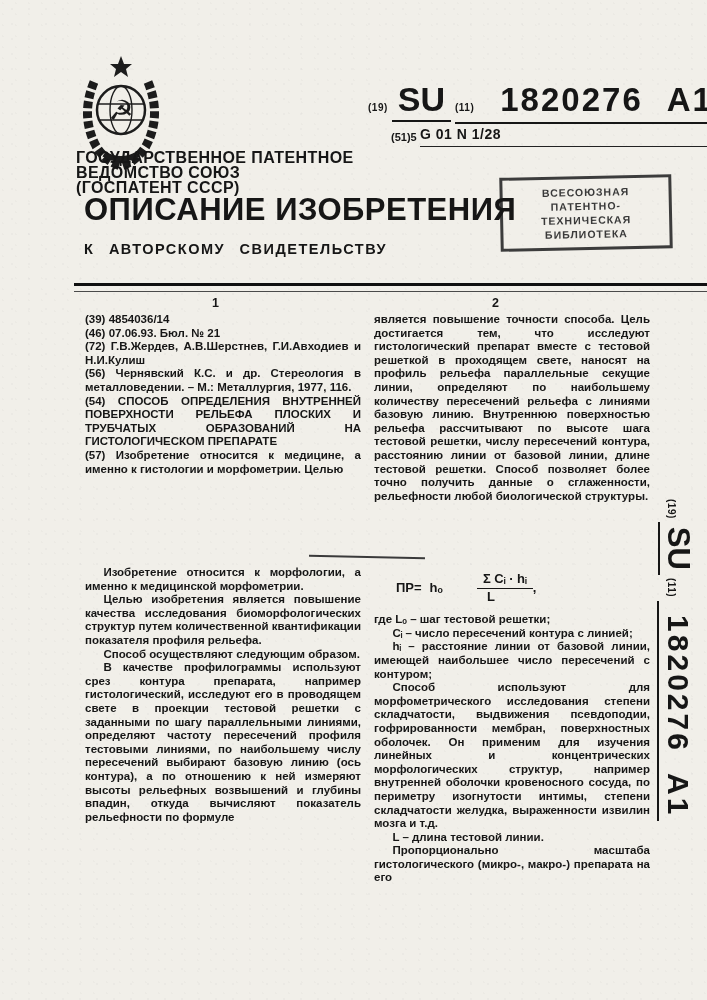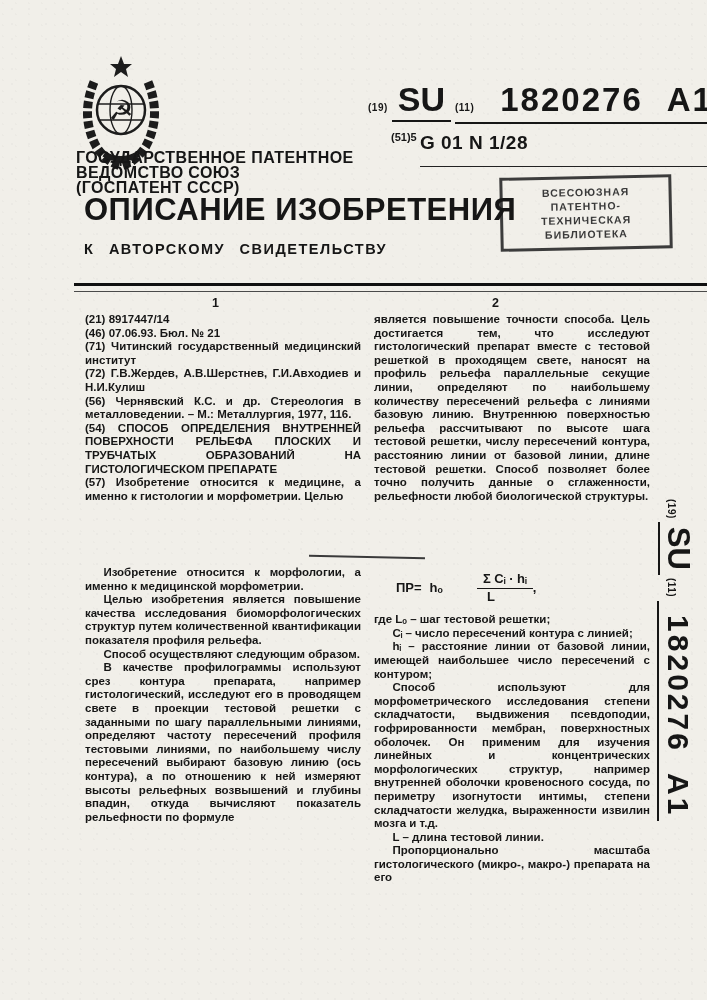--- a/index.html
+++ b/index.html
@@ -18,22 +18,22 @@
   .abs{position:absolute;}
   
   .emblem{left:76px;top:54px;width:90px;height:118px;}
   .country{left:215px;top:66px;font-size:11.5px;font-weight:700;line-height:14.5px;letter-spacing:.6px;}
   .docid{left:368px;top:80px;display:flex;align-items:baseline;white-space:nowrap;}
   .lbl-small{font-size:10px;font-weight:700;letter-spacing:.5px;}
   .su-big{font-size:34px;font-weight:700;border-bottom:2.5px solid #161616;padding:0 6px 1px 6px;margin:0 4px;}
   .numseg{border-bottom:2px solid #161616;display:flex;align-items:baseline;padding-bottom:3px;}
   .num-big{font-size:33px;font-weight:700;letter-spacing:2px;word-spacing:14px;margin-left:26px;padding-right:4px;}
   .ipc51{left:368px;top:131px;font-size:11px;font-weight:700;margin-left:23px;}
-  .ipcline{left:420px;top:132px;width:287px;border-bottom:1.5px solid #222;padding-bottom:12px;
-           font-size:19px;font-weight:700;letter-spacing:.5px;}
+  .ipcline{left:420px;top:126px;width:287px;border-bottom:1.5px solid #222;padding-bottom:4px;
+           font-size:14px;font-weight:700;letter-spacing:.5px;}
   .agency{left:76px;top:150px;font-size:16px;font-weight:700;line-height:15px;letter-spacing:.4px;}
   .stamp{left:500px;top:176px;width:158px;padding:6px 4px;border:3px solid #3c3c3c;
          transform:rotate(-1.2deg);text-align:center;color:#3a3a3a;}
   .stamp div{font-size:10.5px;font-weight:700;letter-spacing:1px;line-height:14px;}
   .main-title{left:84px;top:192px;font-size:31px;font-weight:700;letter-spacing:.5px;}
   .subtitle{left:84px;top:241px;font-size:14.5px;font-weight:700;letter-spacing:1.5px;word-spacing:9px;}
   .rule-thick{left:74px;top:283px;width:633px;border-top:3.5px solid #101010;}
   .rule-thin{left:74px;top:291px;width:633px;border-top:1.5px solid #4a4a4a;}
   .colnum{font-size:12.5px;font-weight:700;}
   .colnum.c1{left:212px;top:296px;}
@@ -105,23 +105,22 @@
   <div class="abs main-title">ОПИСАНИЕ ИЗОБРЕТЕНИЯ</div>
   <div class="abs subtitle">К АВТОРСКОМУ СВИДЕТЕЛЬСТВУ</div>
 
   <div class="abs rule-thick"></div>
   <div class="abs rule-thin"></div>
   <div class="abs colnum c1">1</div>
   <div class="abs colnum c2">2</div>
 
   <div class="abs cols top">
     <div class="col">
-      <p>(21) 8917447/14</p>
+      <p>(39) 4854036/14</p>
       <p>(46) 07.06.93. Бюл. № 21</p>
-      <p>(71) Читинский государственный медицинский институт</p>
       <p>(72) Г.В.Жердев, А.В.Шерстнев, Г.И.Авходиев и Н.И.Кулиш</p>
       <p>(56) Чернявский К.С. и др. Стереология в металловедении. – М.: Металлургия, 1977, 116.</p>
       <p>(54) СПОСОБ ОПРЕДЕЛЕНИЯ ВНУТРЕННЕЙ ПОВЕРХНОСТИ РЕЛЬЕФА ПЛОСКИХ И ТРУБЧАТЫХ ОБРАЗОВАНИЙ НА ГИСТОЛОГИЧЕСКОМ ПРЕПАРАТЕ</p>
       <p>(57) Изобретение относится к медицине, а именно к гистологии и морфометрии. Целью</p>
     </div>
     <div class="col">
       <p>является повышение точности способа. Цель достигается тем, что исследуют гистологический препарат вместе с тестовой решеткой в проходящем свете, наносят на профиль рельефа параллельные секущие линии, определяют по наибольшему количеству пересечений рельефа с линиями базовую линию. Внутреннюю поверхностью рельефа рассчитывают по высоте шага тестовой решетки, числу пересечений контура, расстоянию линии от базовой линии, длине тестовой решетки. Способ позволяет более точно получить данные о сглаженности, рельефности любой биологической структуры.</p>
     </div>
   </div>
 

